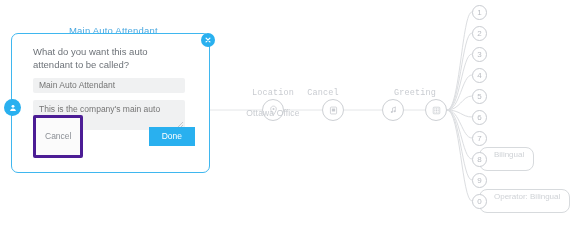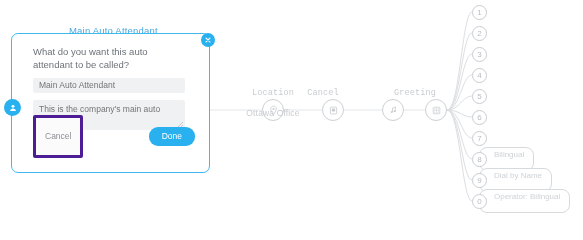--- a/index.html
+++ b/index.html
@@ -174,21 +174,21 @@
     cursor: pointer;
     line-height: 11px;
   }
   #done-button {
     margin-left: auto;
     font-family: "Liberation Sans", sans-serif;
     font-size: 8.5px;
     color: #ffffff;
     background: #29b0ef;
     border: none;
-    border-radius: 9px;
+    border-radius: 0;
     padding: 4px 13px;
     cursor: pointer;
     line-height: 11px;
   }
 
   #close-button {
     position: absolute;
     left: 201px; top: 33px;
     width: 14px; height: 14px;
     border-radius: 50%;
@@ -309,21 +309,20 @@
   </div>
   <div class="opt-row" style="top:130px;">
     <div class="opt-circle">7</div>
   </div>
   <div class="opt-row" style="top:151px;">
     <div class="opt-circle">8</div>
     <div class="opt-pill">Bilingual</div>
   </div>
   <div class="opt-row" style="top:172px;">
     <div class="opt-circle">9</div>
-    <div class="opt-pill">Dial by Name</div>
   </div>
   <div class="opt-row" style="top:193px;">
     <div class="opt-circle">0</div>
     <div class="opt-pill">Operator: Bilingual</div>
   </div>
 </div>
 
 <div id="dialog-title">Main Auto Attendant</div>
 
 <div id="dialog">

